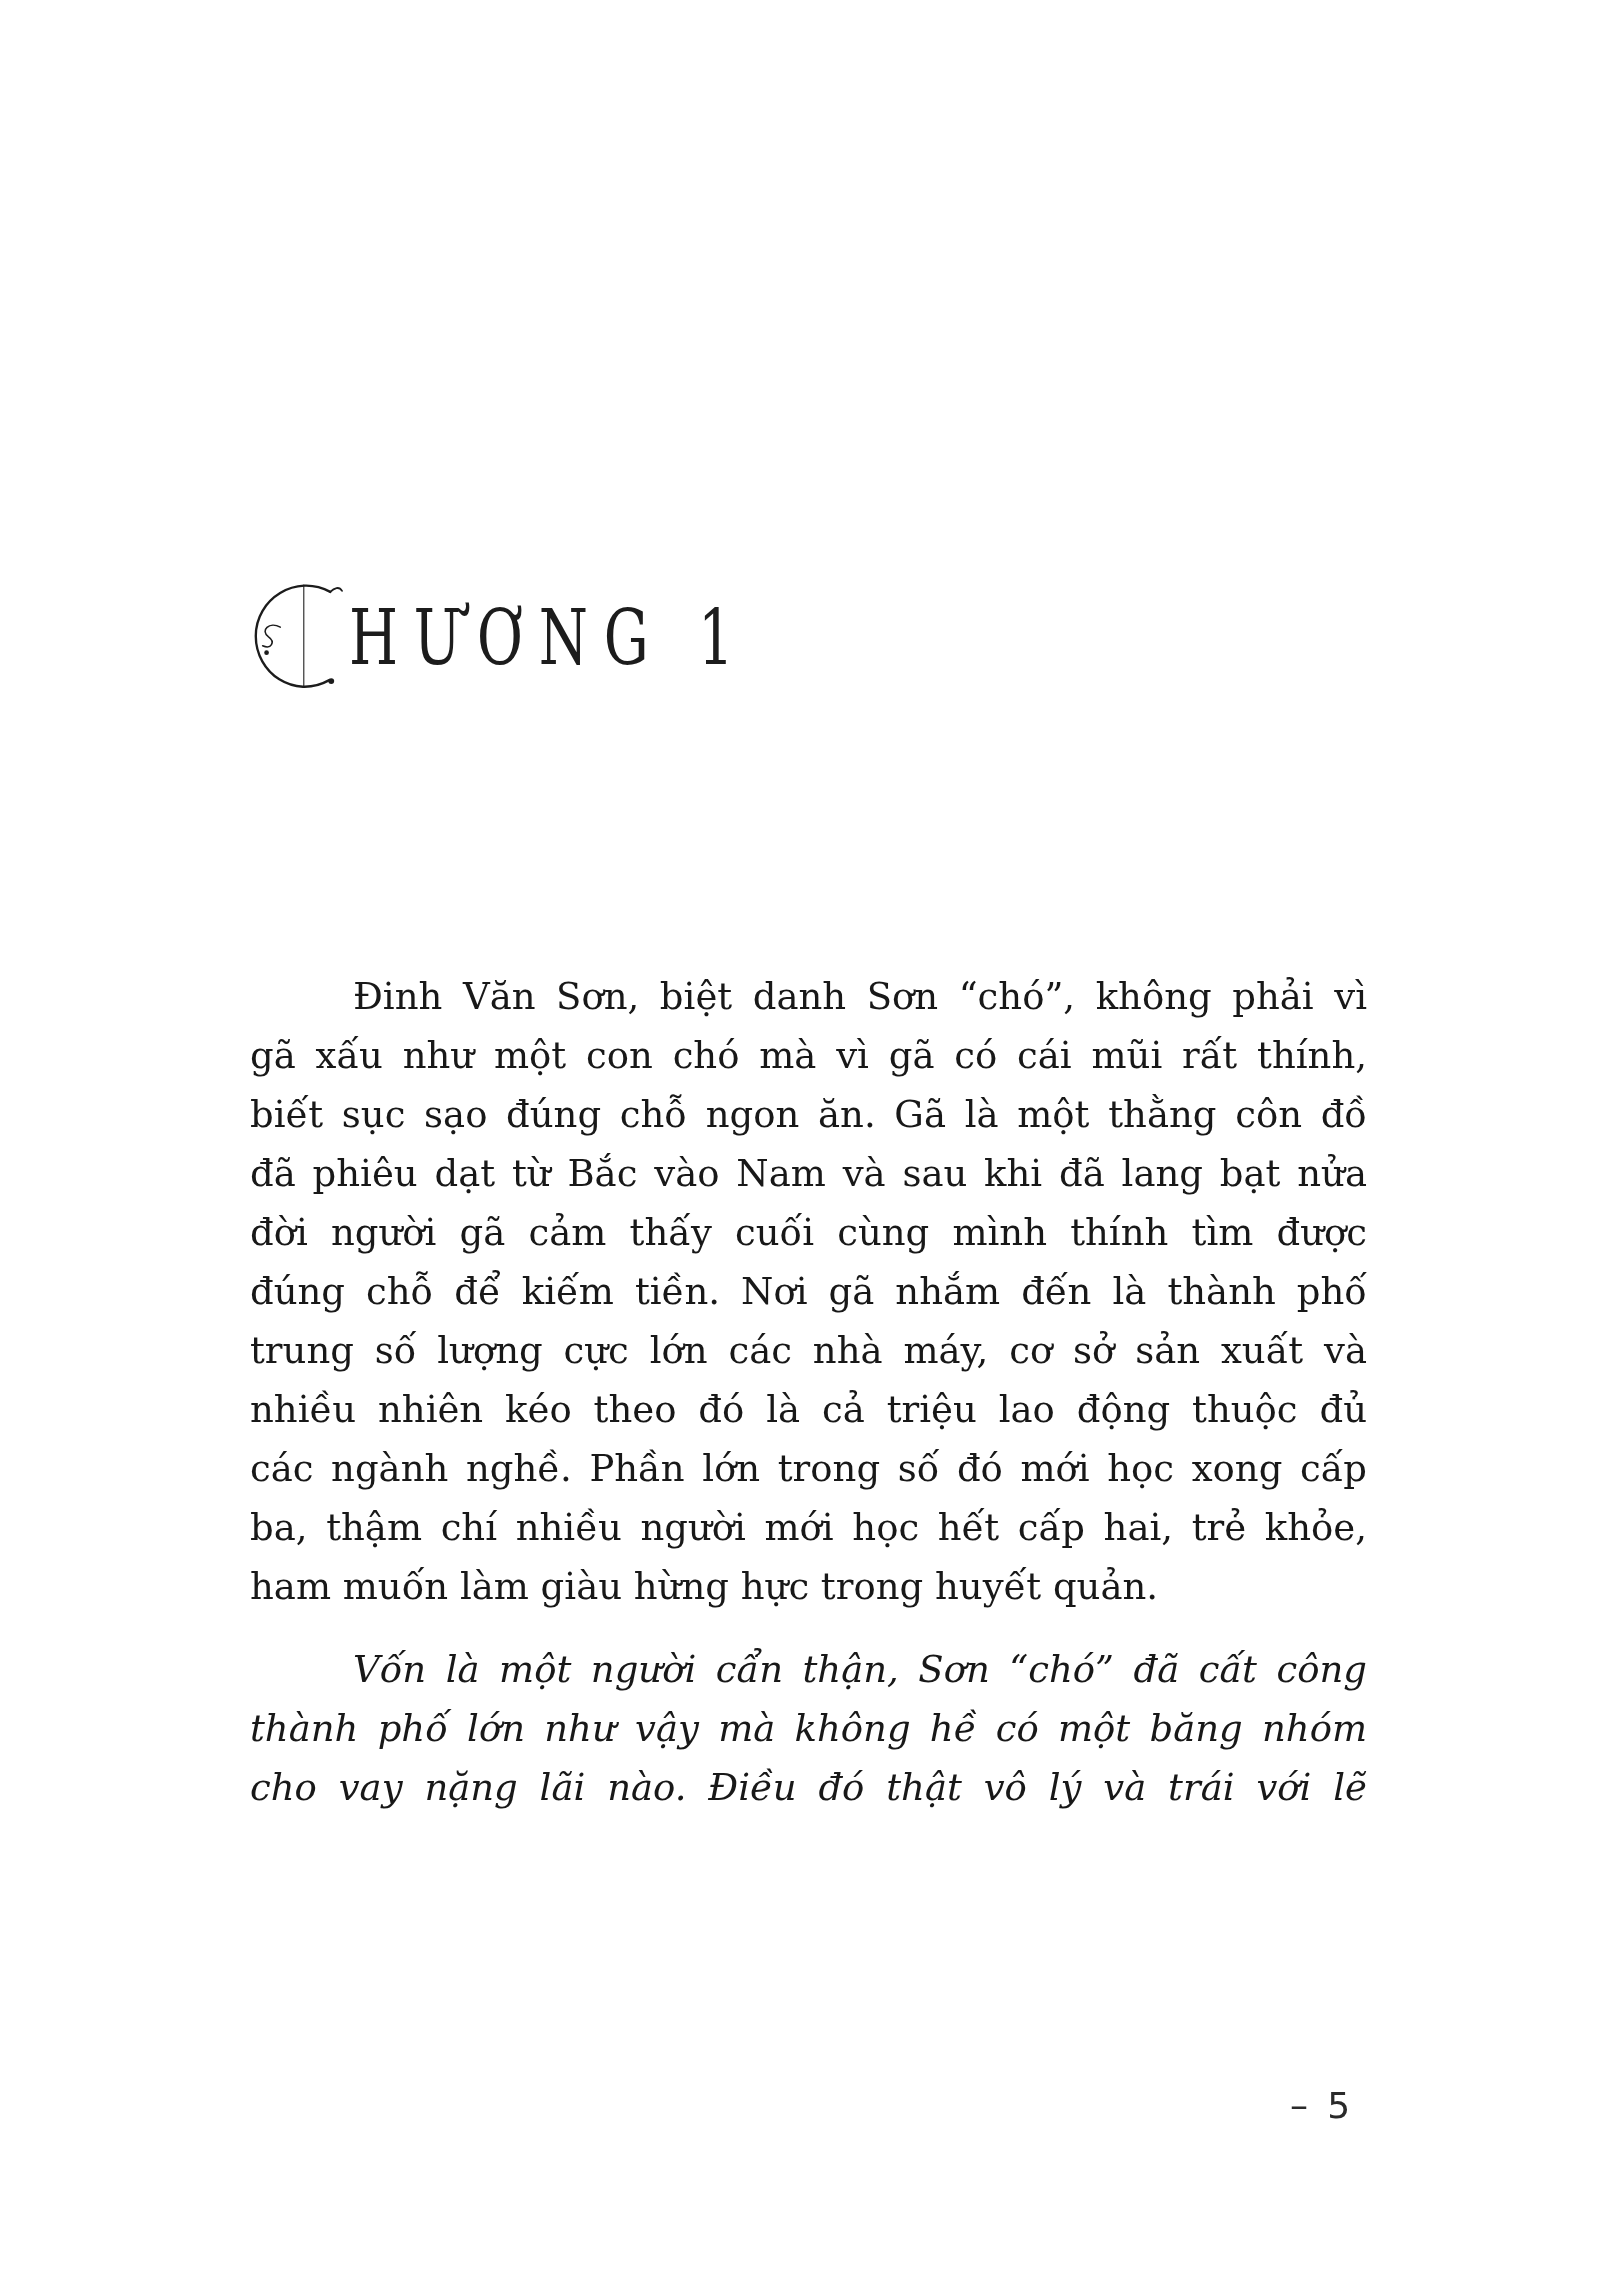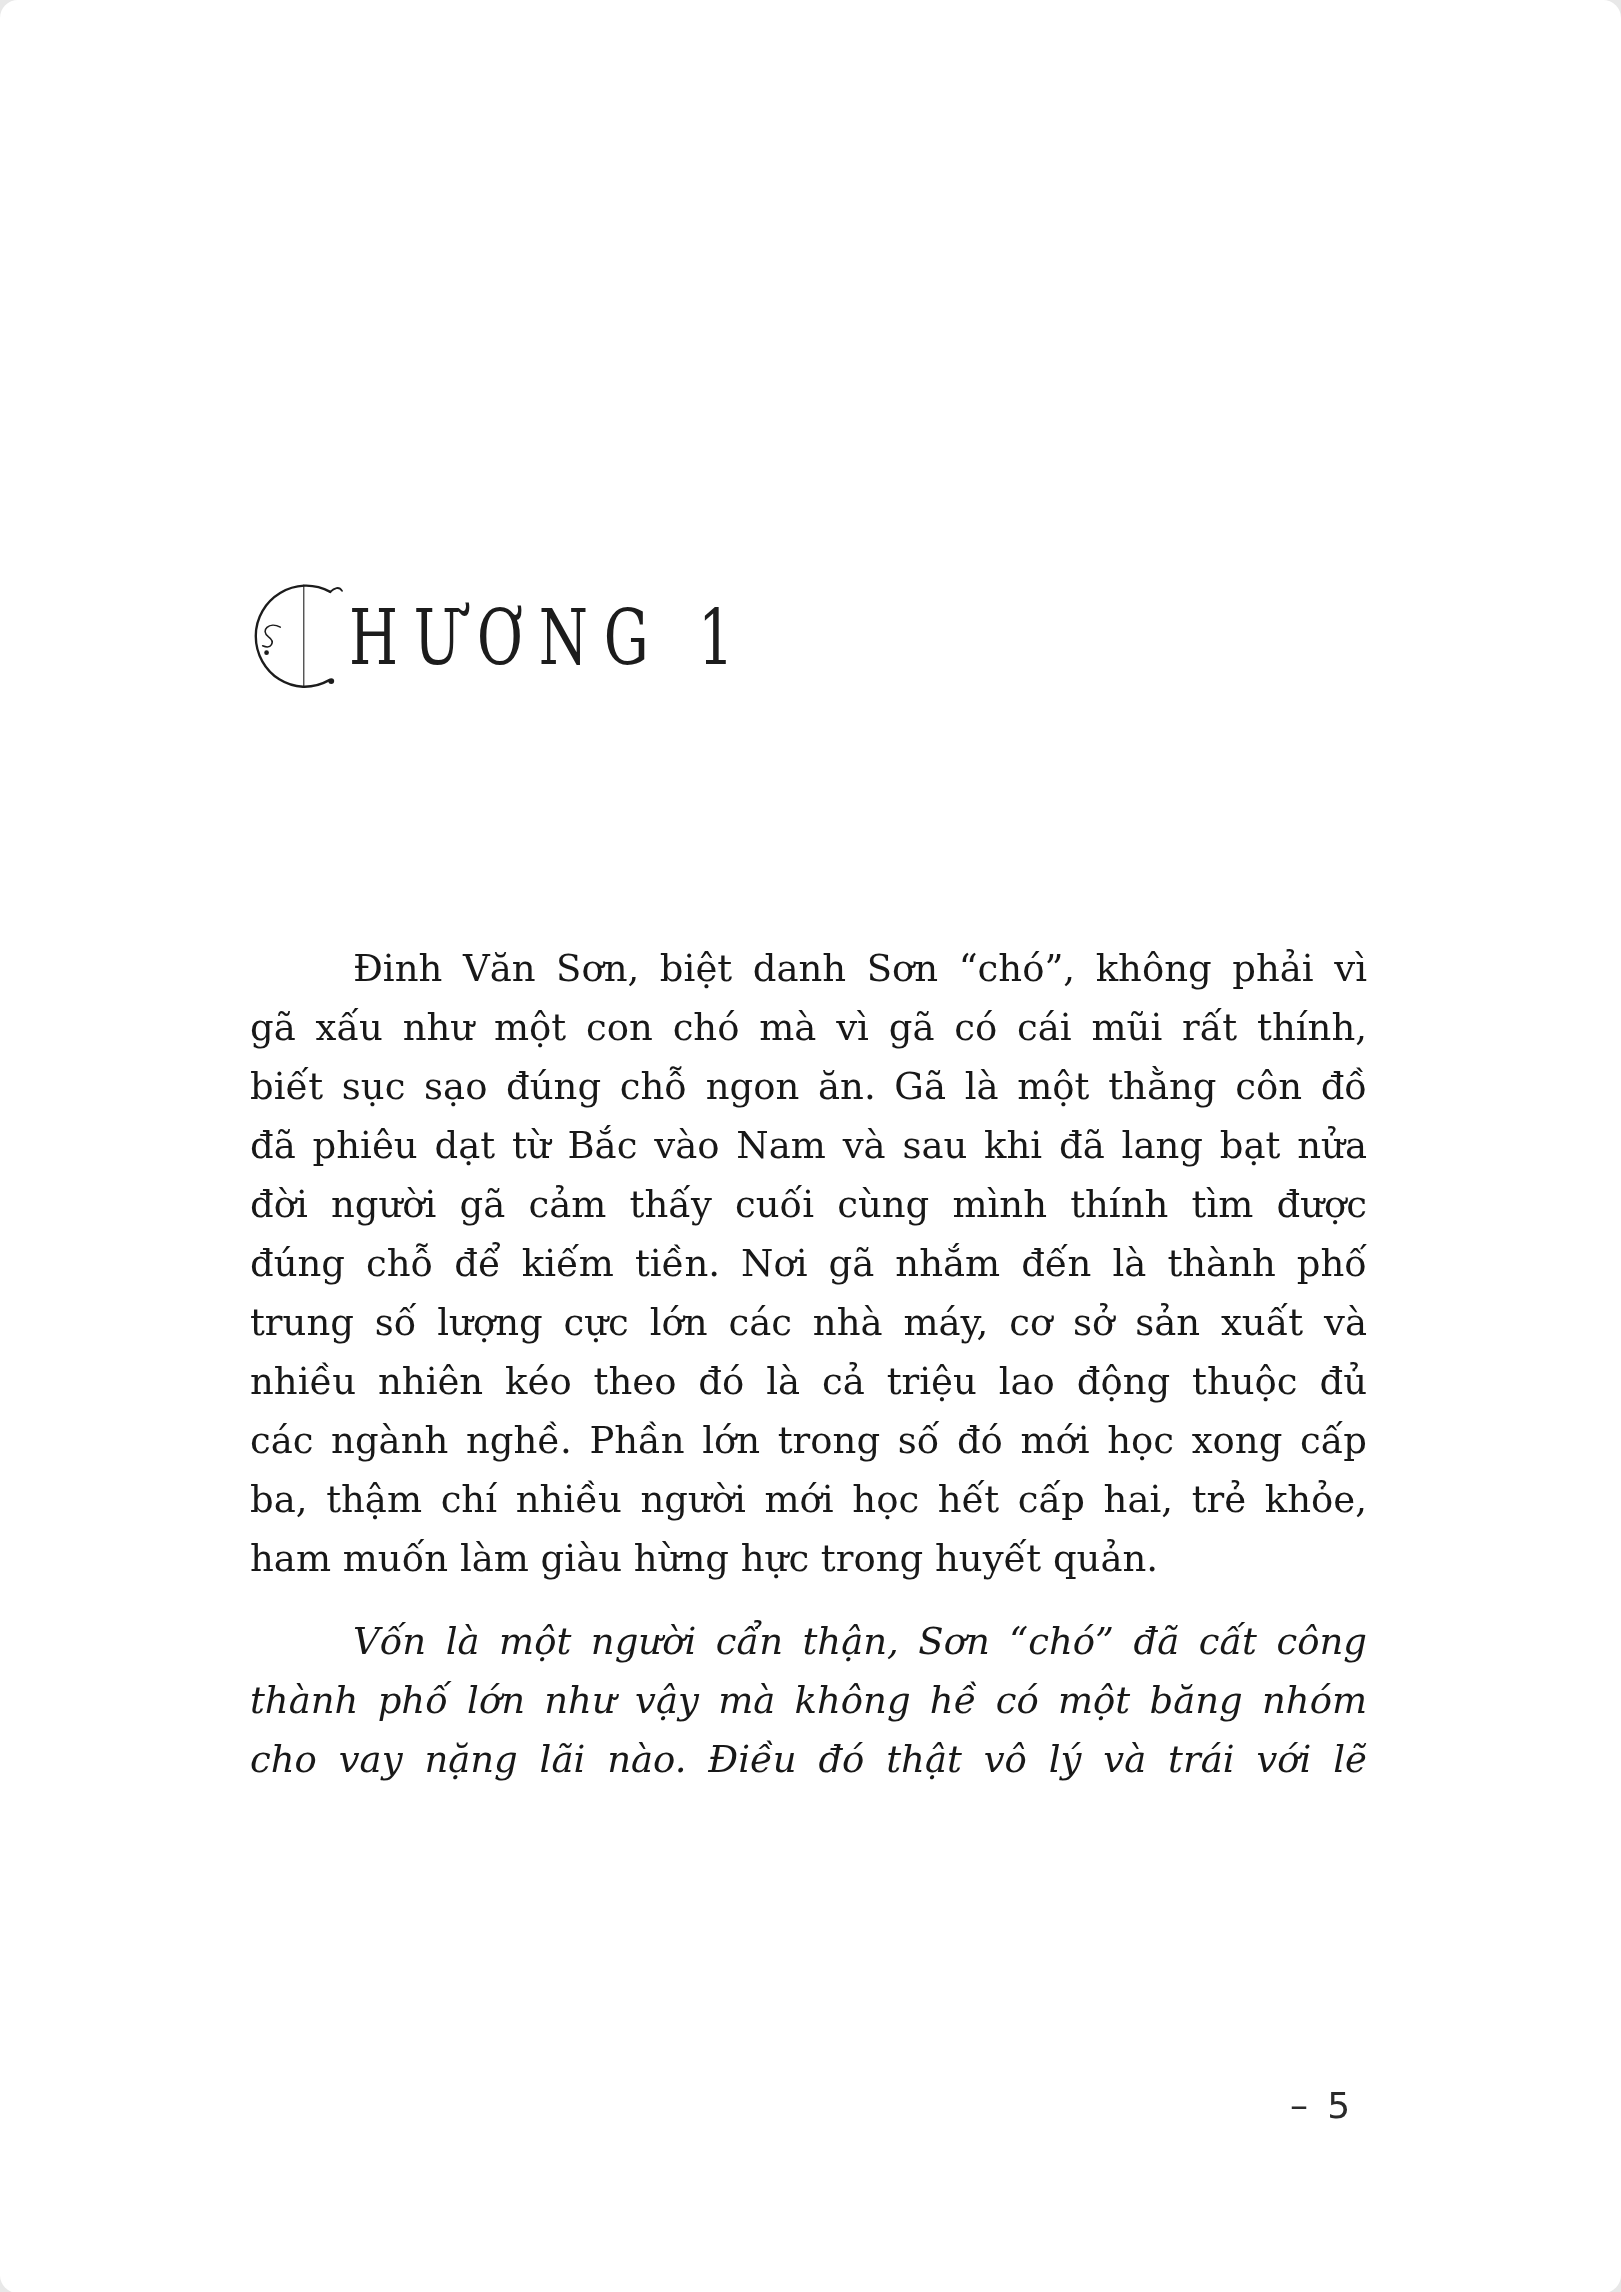--- a/index.html
+++ b/index.html
@@ -3,21 +3,20 @@
 <meta charset="utf-8">
 <style>
   html,body{margin:0;padding:0;background:#e8e8e8;}
   .page{
     position:relative;
     width:1621px;height:2293px;
     background:#ffffff;
     overflow:hidden;
     font-family:"DejaVu Serif", serif;
     color:#1a1a1a;
-    border-radius:18px;
   }
   
   .chapter-heading{
     position:absolute;left:245px;top:578px;height:118px;
   }
   .initial-svg{
     position:absolute;left:0;top:2.9px;width:98px;height:110px;
   }
   .sr-only{
     position:absolute;width:1px;height:1px;overflow:hidden;
@@ -28,21 +27,21 @@
     font-family:"DejaVu Serif", serif;
     font-size:76px;line-height:76px;
     letter-spacing:0.28em;
     color:#1c1c1c;
     transform:scaleX(0.74);
     transform-origin:left top;
     white-space:pre;
   }
   
   .body-text{
-    position:absolute;left:250px;top:939px;width:1117px;
+    position:absolute;left:250px;top:967px;width:1117px;
     font-size:37px;line-height:59px;
     color:#181818;
   }
   .line{
     text-align:justify;
     text-align-last:justify;
     height:59px;
   }
   .line.first{padding-left:103px;}
   .line.endline{text-align-last:left;}

